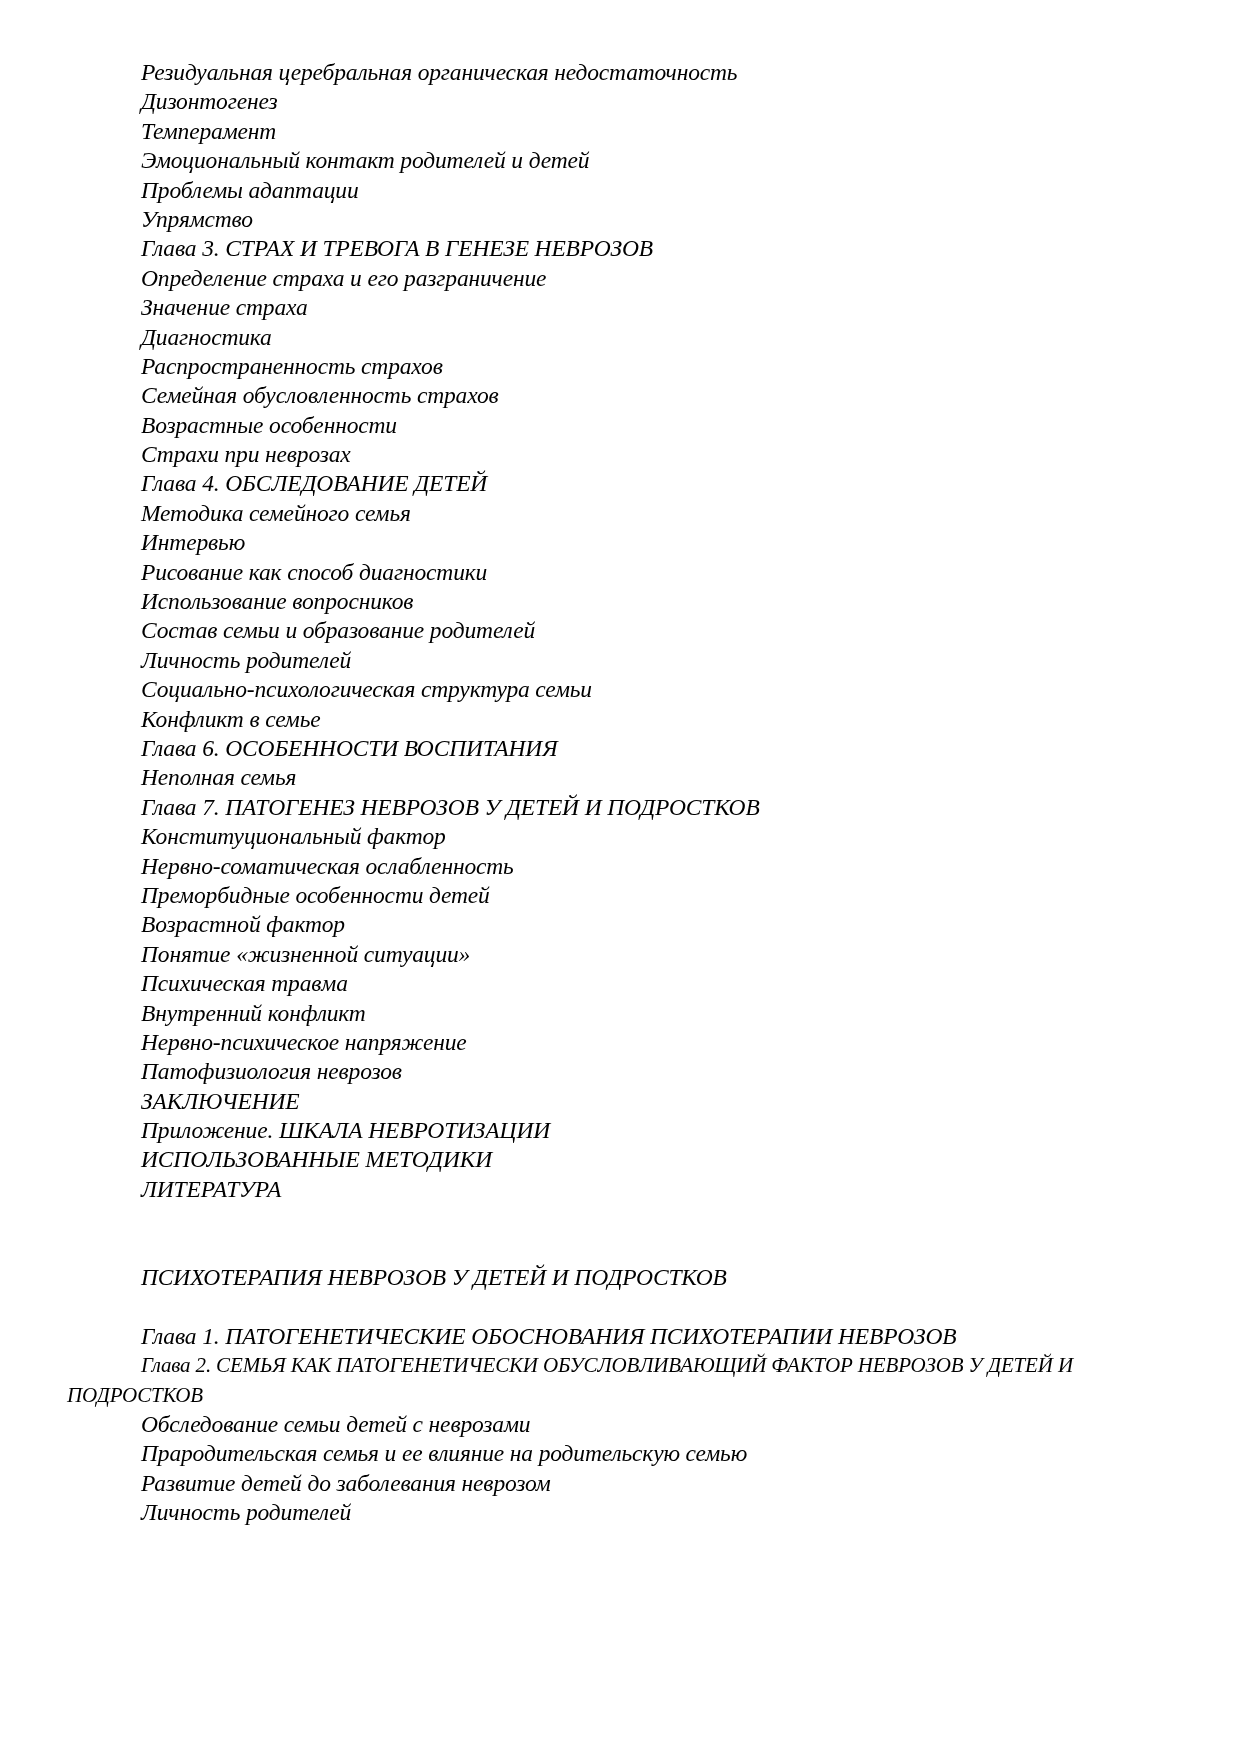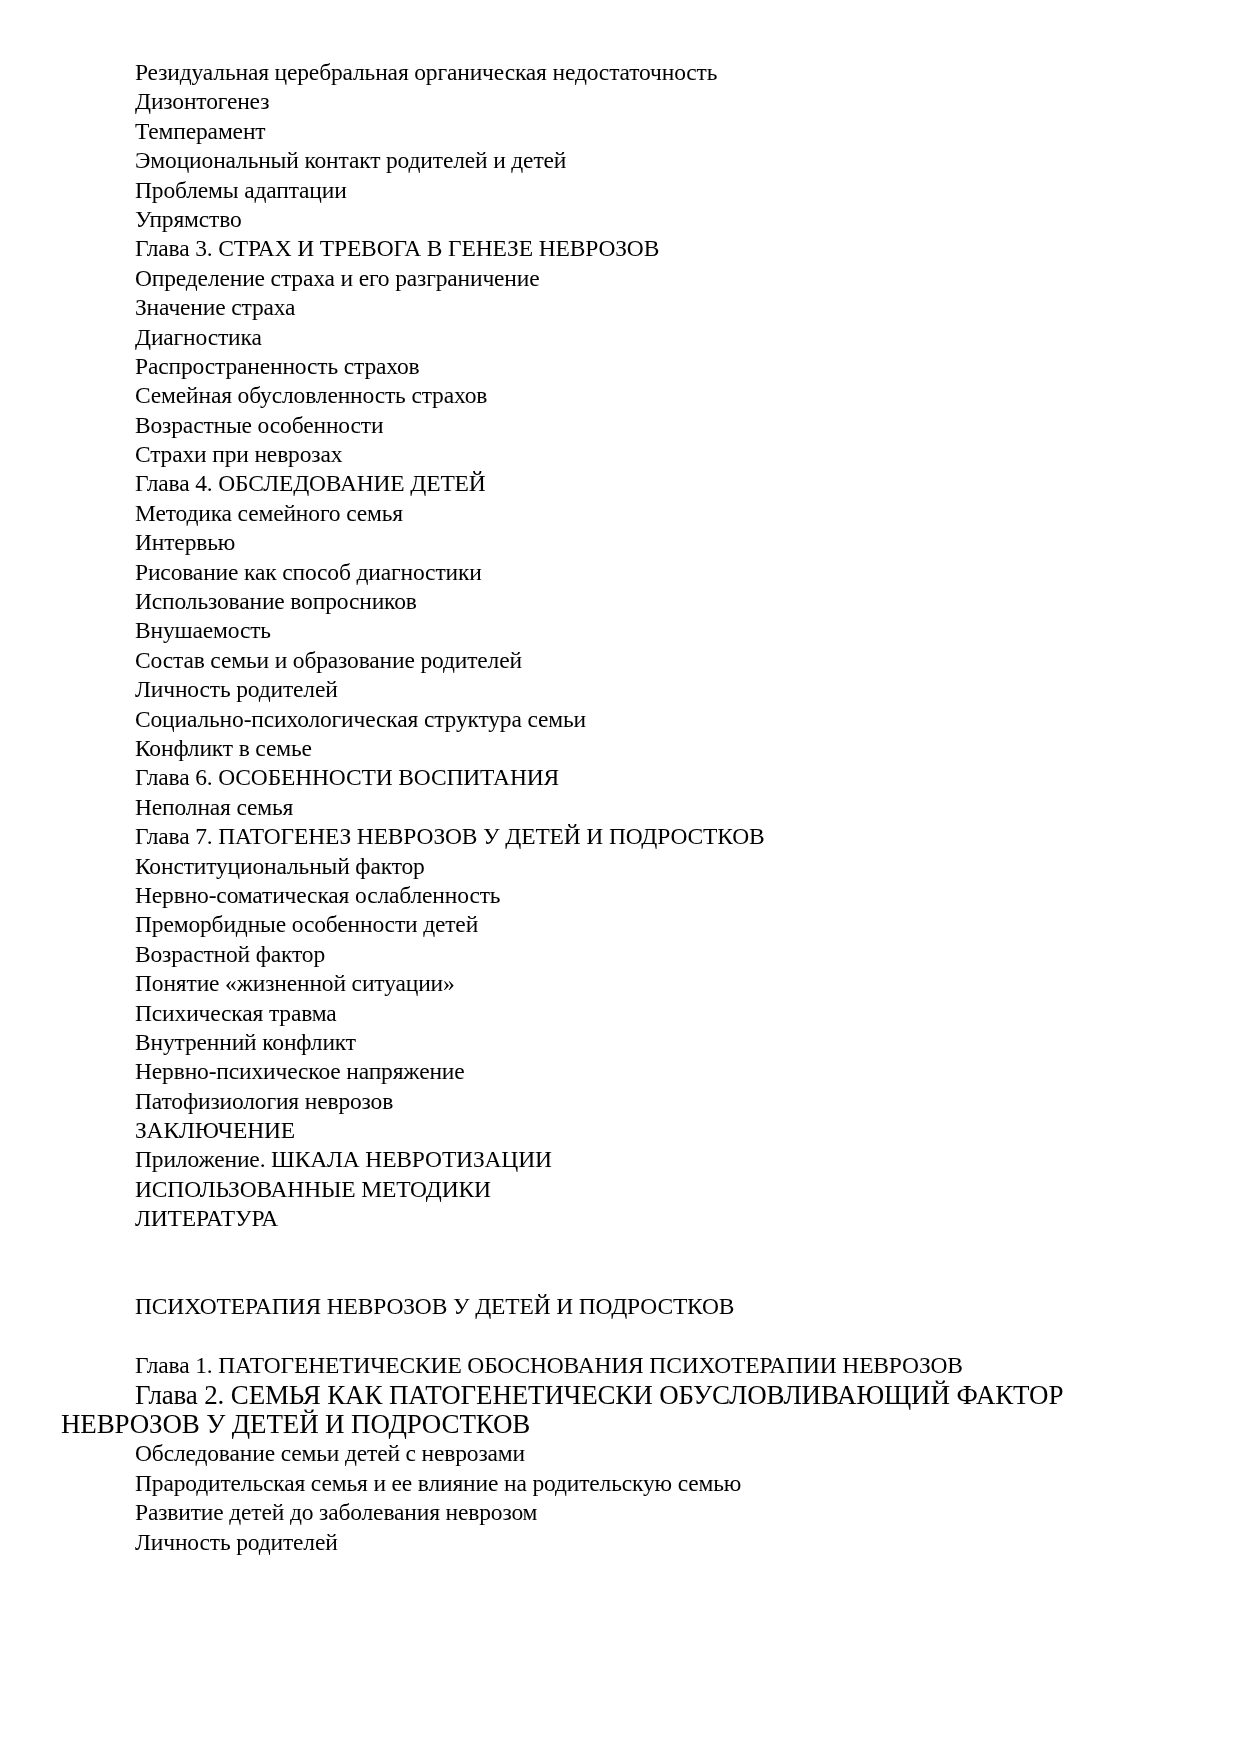--- a/index.html
+++ b/index.html
@@ -10,34 +10,35 @@
     body {
       width: 1241px;
       height: 1753px;
       overflow: hidden;
       position: relative;
       font-family: "Liberation Serif", "DejaVu Serif", serif;
       color: #000000;
     }
     .page {
       position: absolute;
-      left: 61px;
+      left: 67px;
       top: 58px;
       width: 1120px;
+      font-style: italic;
     }
     .line {
       font-size: 23.5px;
       line-height: 29.4px;
       height: 29.4px;
       text-indent: 74px;
       white-space: nowrap;
       letter-spacing: -0.15px;
     }
     .para {
-      font-size: 27px;
+      font-size: 21px;
       line-height: 29.4px;
       text-indent: 74px;
       letter-spacing: -0.15px;
       word-spacing: 0px;
     }
     .blank {
       height: 29.4px;
     }
   </style>
 </head>
@@ -58,21 +59,20 @@
     <div class="line">Диагностика</div>
     <div class="line">Распространенность страхов</div>
     <div class="line">Семейная обусловленность страхов</div>
     <div class="line">Возрастные особенности</div>
     <div class="line">Страхи при неврозах</div>
     <div class="line">Глава 4. ОБСЛЕДОВАНИЕ ДЕТЕЙ</div>
     <div class="line">Методика семейного семья</div>
     <div class="line">Интервью</div>
     <div class="line">Рисование как способ диагностики</div>
     <div class="line">Использование вопросников</div>
-    <div class="line">Внушаемость</div>
     <div class="line">Состав семьи и образование родителей</div>
     <div class="line">Личность родителей</div>
     <div class="line">Социально-психологическая структура семьи</div>
     <div class="line">Конфликт в семье</div>
     <div class="line">Глава 6. ОСОБЕННОСТИ ВОСПИТАНИЯ</div>
     <div class="line">Неполная семья</div>
     <div class="line">Глава 7. ПАТОГЕНЕЗ НЕВРОЗОВ У ДЕТЕЙ И ПОДРОСТКОВ</div>
     <div class="line">Конституциональный фактор</div>
     <div class="line">Нервно-соматическая ослабленность</div>
     <div class="line">Преморбидные особенности детей</div>

